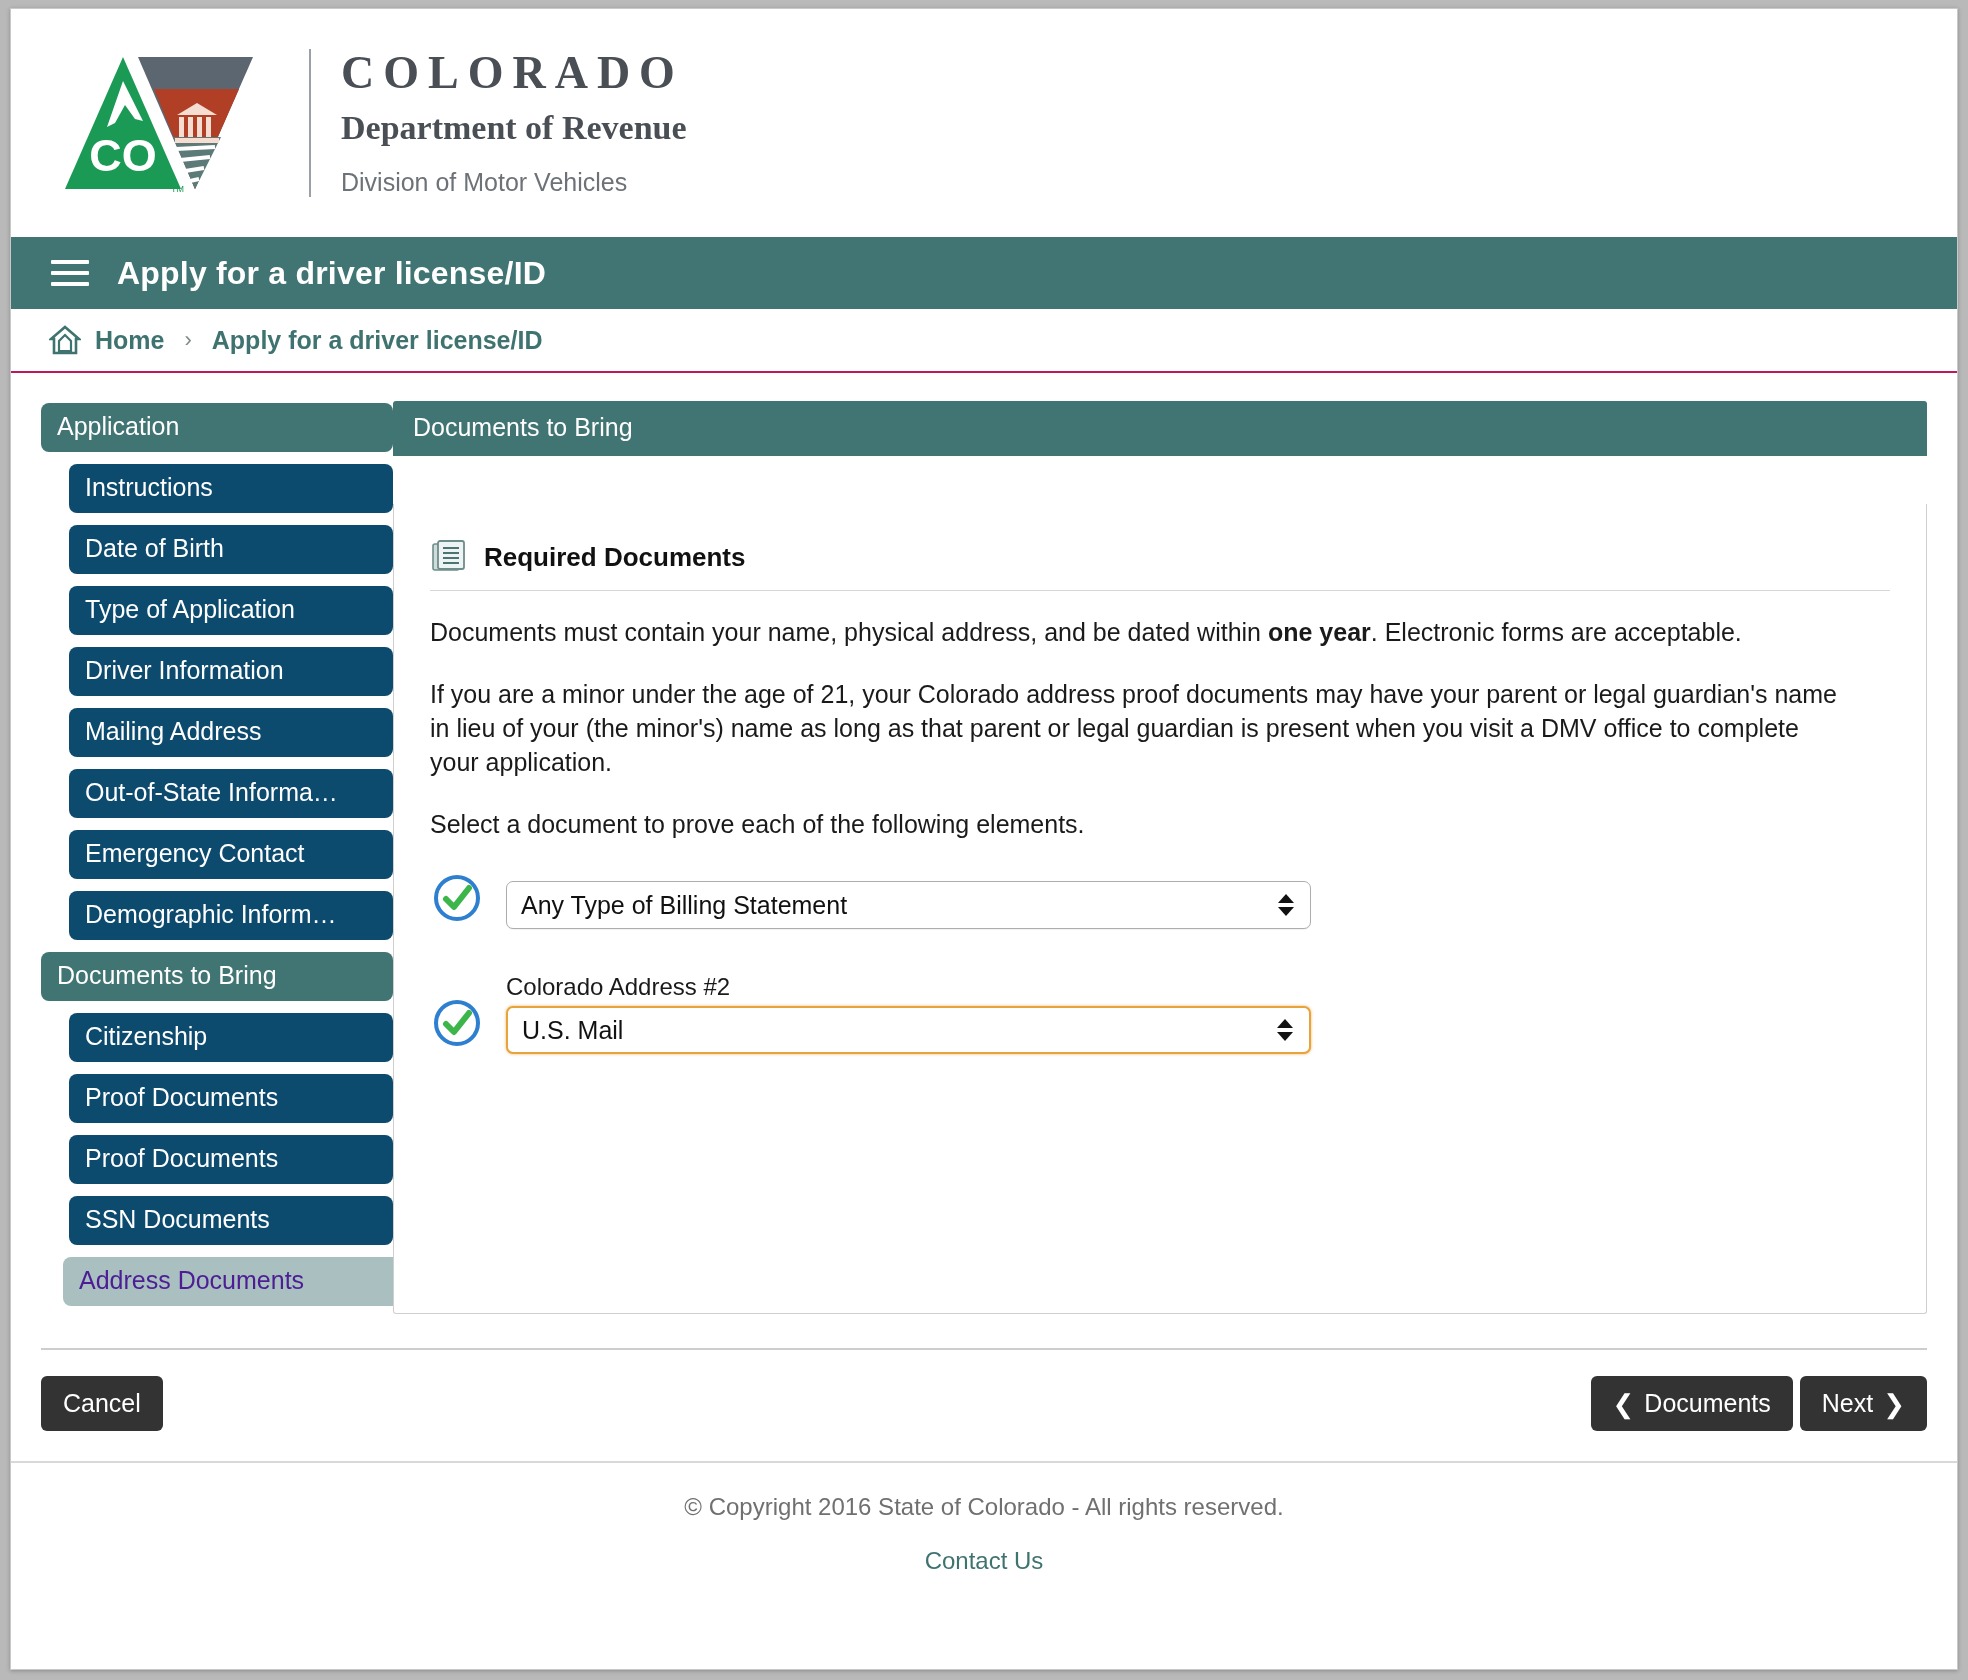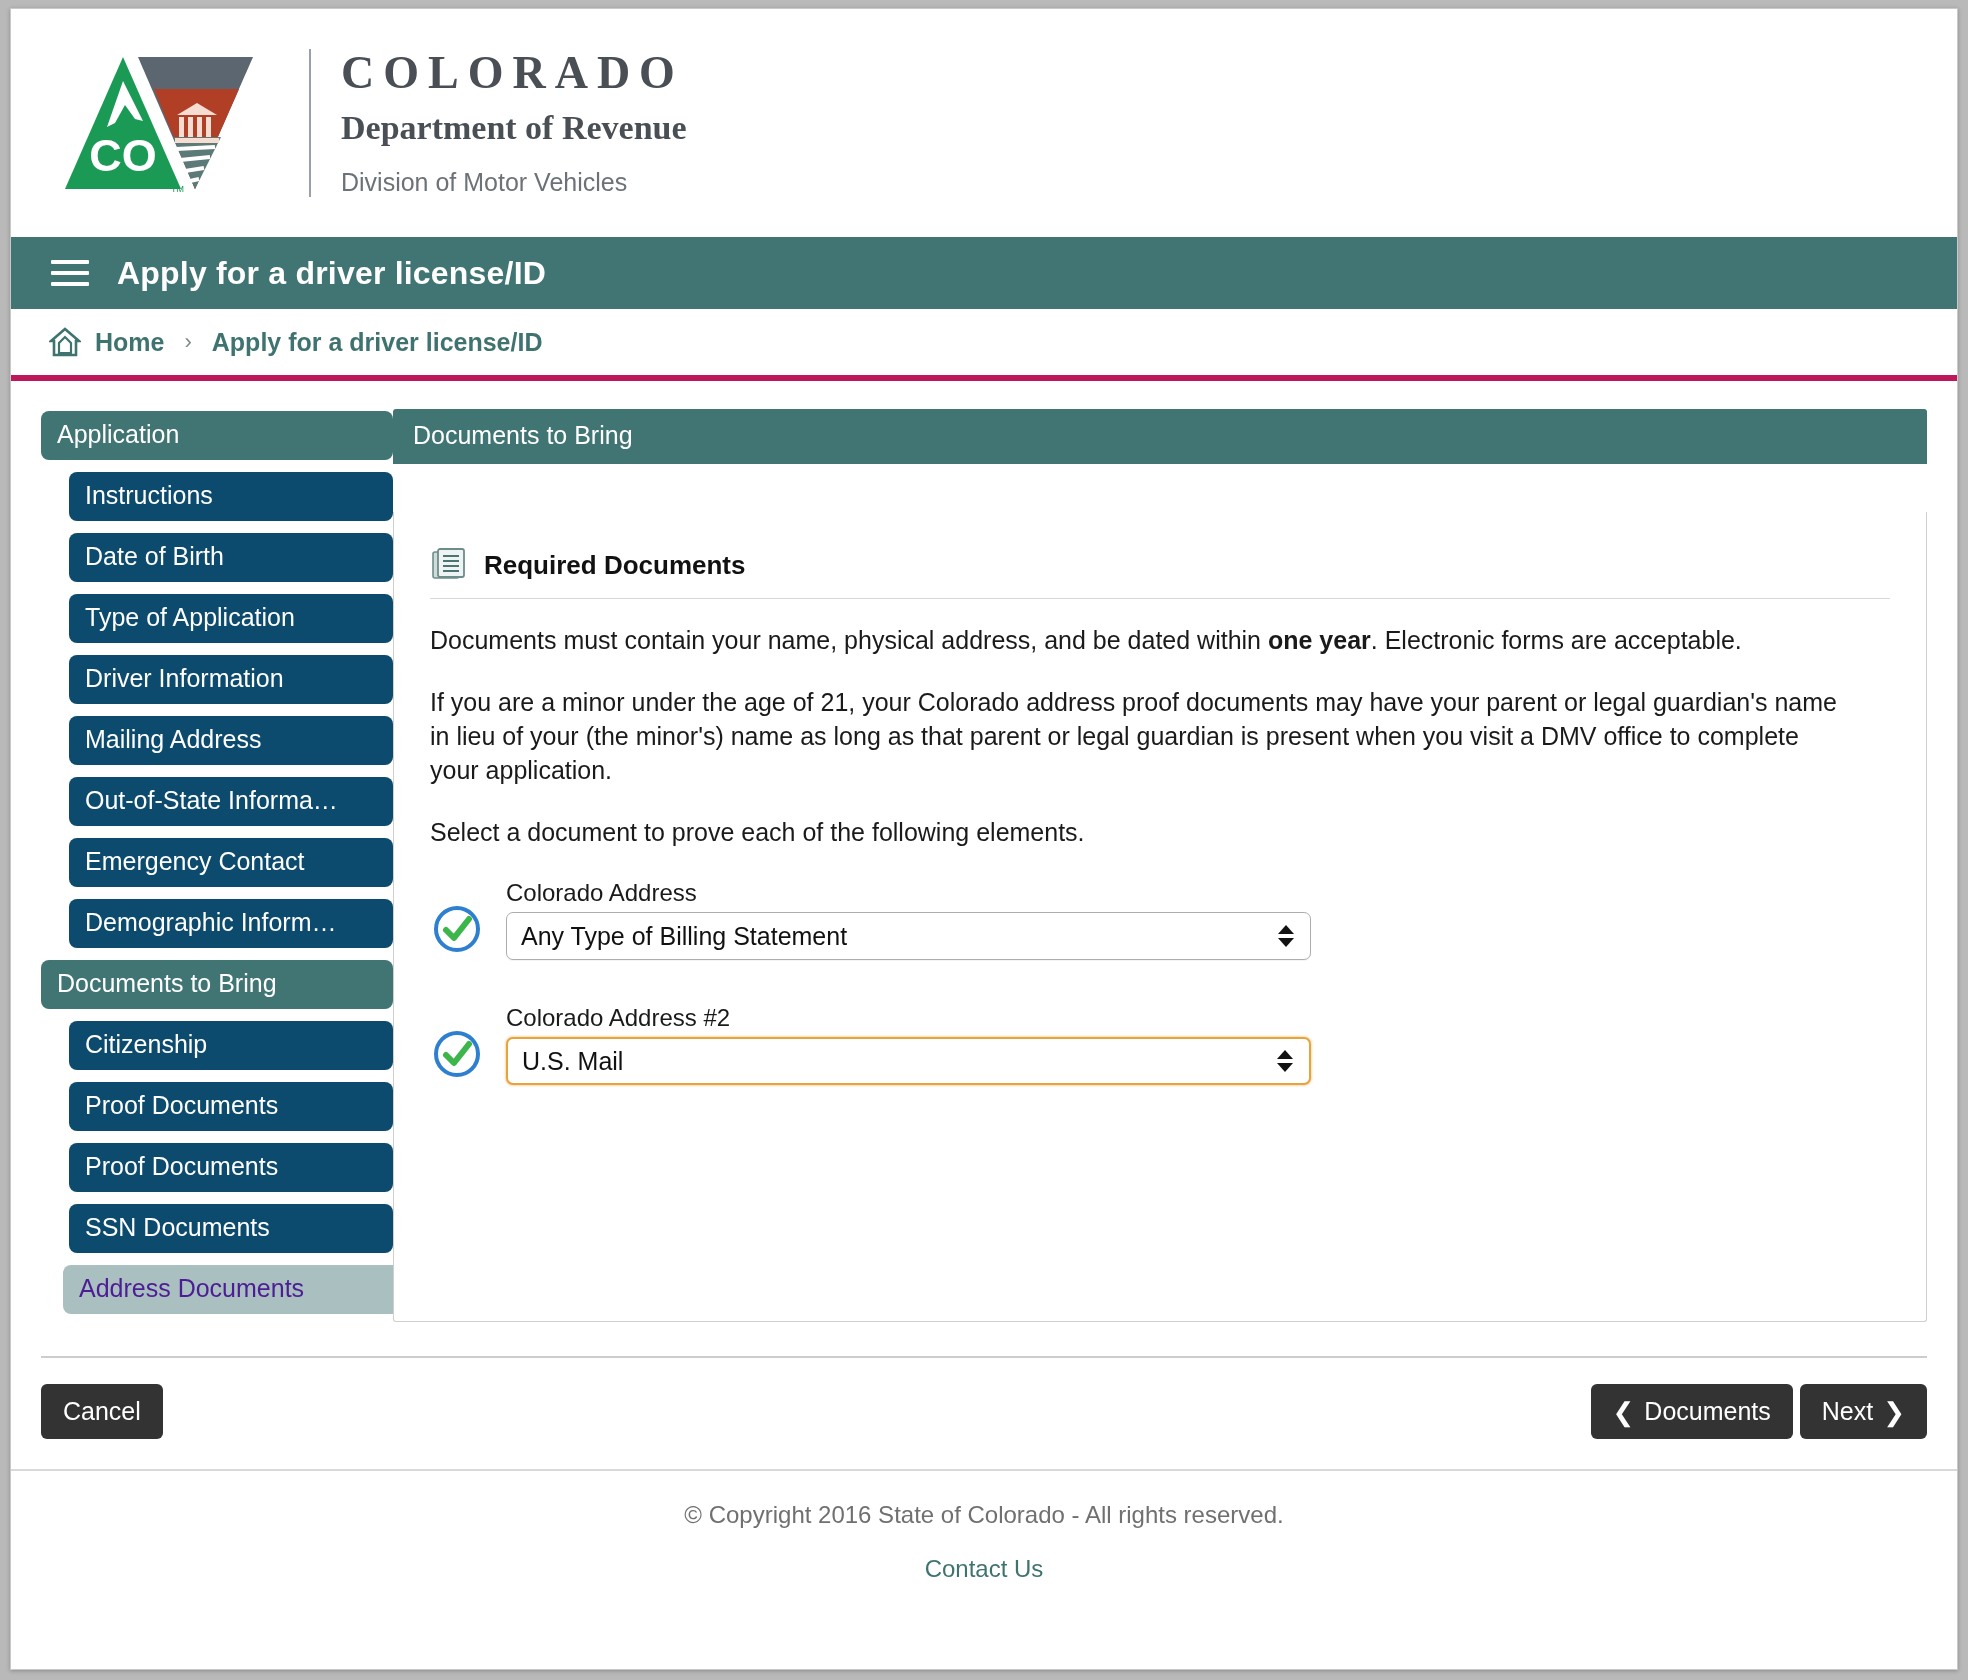--- a/index.html
+++ b/index.html
@@ -64,26 +64,26 @@
     gap: 28px;
   }
   .hamburger { display: flex; flex-direction: column; gap: 7px; width: 38px; cursor: pointer; }
   .hamburger span { display: block; height: 4px; background: #fff; border-radius: 1px; }
   .appbar-title {
     color: #ffffff; font-size: 32px; font-weight: 700; letter-spacing: .2px;
   }
 
   
   .breadcrumb {
-    height: 72px;
+    height: 64px;
     display: flex;
     align-items: center;
     padding-left: 38px;
     gap: 14px;
-    border-bottom: 6px solid #be185d;
+    border-bottom: 2px solid #be185d;
     background: #fff;
   }
   .crumb-link { color: #3f7370; font-size: 25px; font-weight: 700; text-decoration: none; cursor: pointer; }
   .crumb-sep { color: #7f8a8a; font-size: 22px; margin: 0 6px; }
   .crumb-current { color: #3f7370; font-size: 25px; font-weight: 700; }
   .home-icon { width: 32px; height: 30px; display: inline-block; }
 
   
   .content {
     display: flex;
@@ -328,21 +328,20 @@
         <p class="para">If you are a minor under the age of 21, your Colorado address proof documents may have your parent or legal guardian's name in lieu of your (the minor's) name as long as that parent or legal guardian is present when you visit a DMV office to complete your application.</p>
 
         <p class="para">Select a document to prove each of the following elements.</p>
 
         <div class="field-row">
           <svg class="check-icon" viewBox="0 0 54 54">
             <circle cx="27" cy="27" r="21" fill="#ffffff" stroke="#2f7fd0" stroke-width="4"></circle>
             <path d="M16 28 L24 36 L39 17" fill="none" stroke="#3cb54a" stroke-width="6" stroke-linecap="round" stroke-linejoin="round"></path>
           </svg>
           <div class="field-col">
-            <div class="field-label">Colorado Address</div>
             <div class="select-box">
               <span>Any Type of Billing Statement</span>
               <span class="select-arrows">
                 <span class="tri-up"></span>
                     <span class="tri-dn"></span>
               </span>
             </div>
           </div>
         </div>
 

